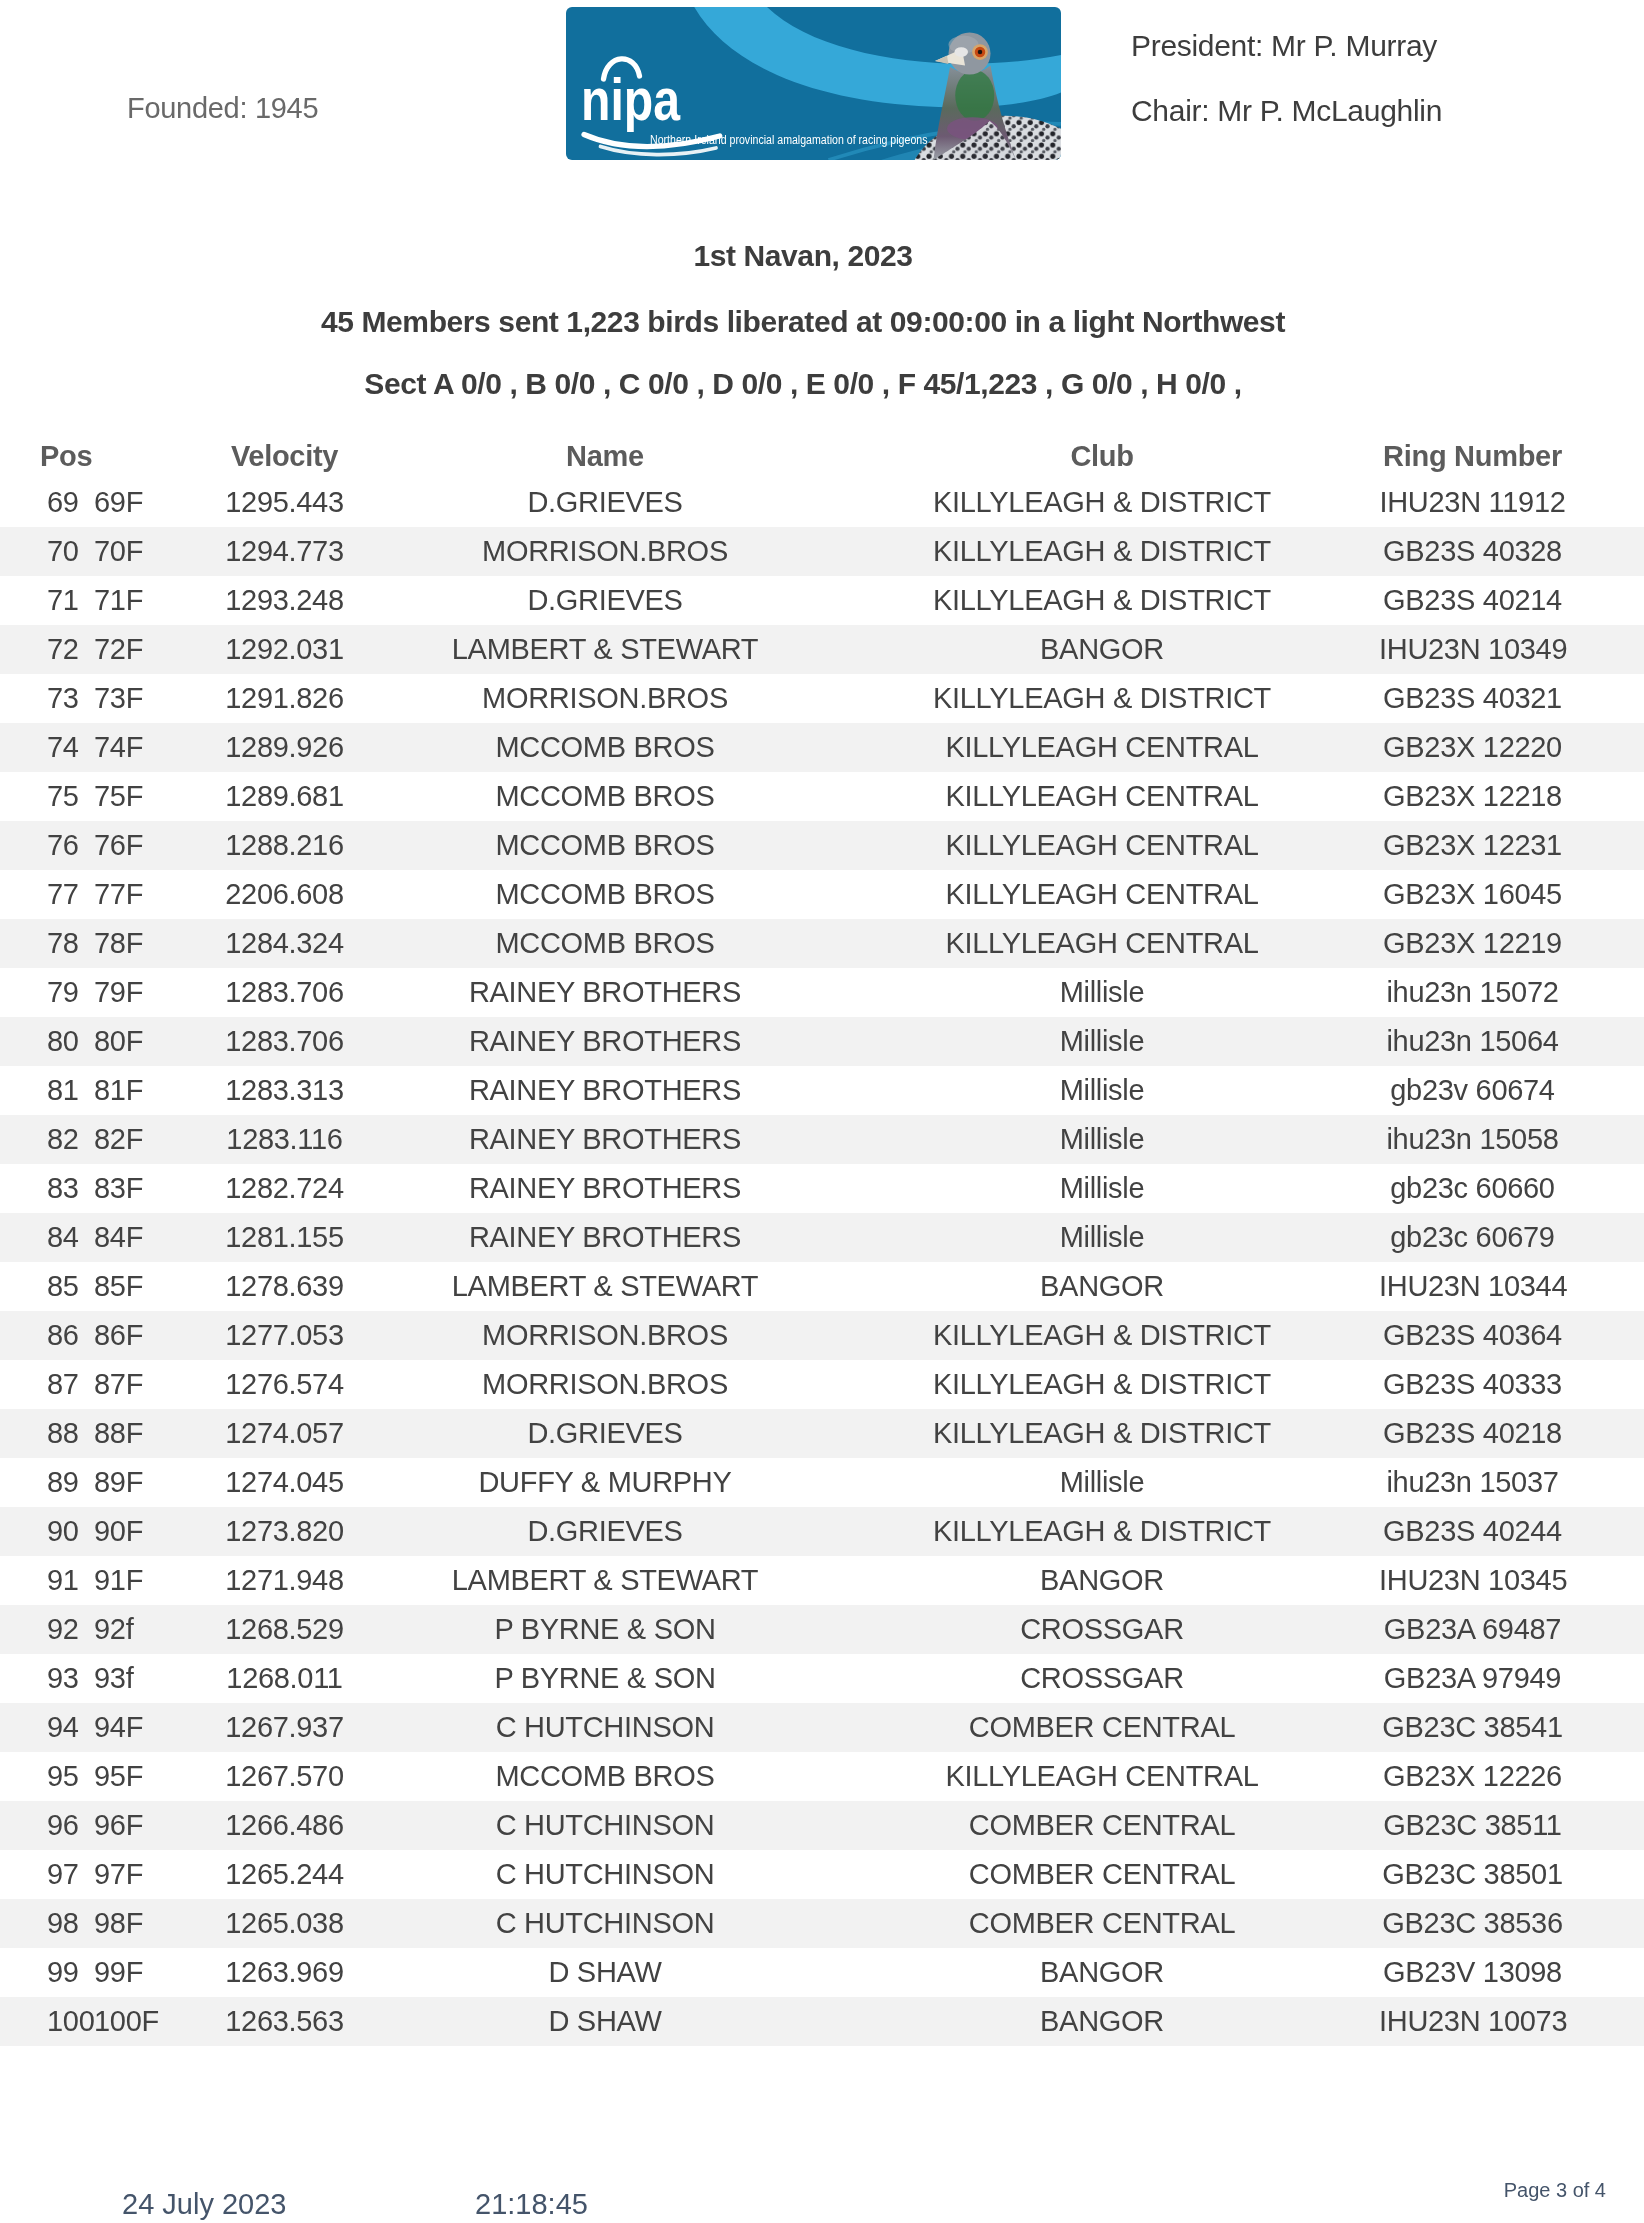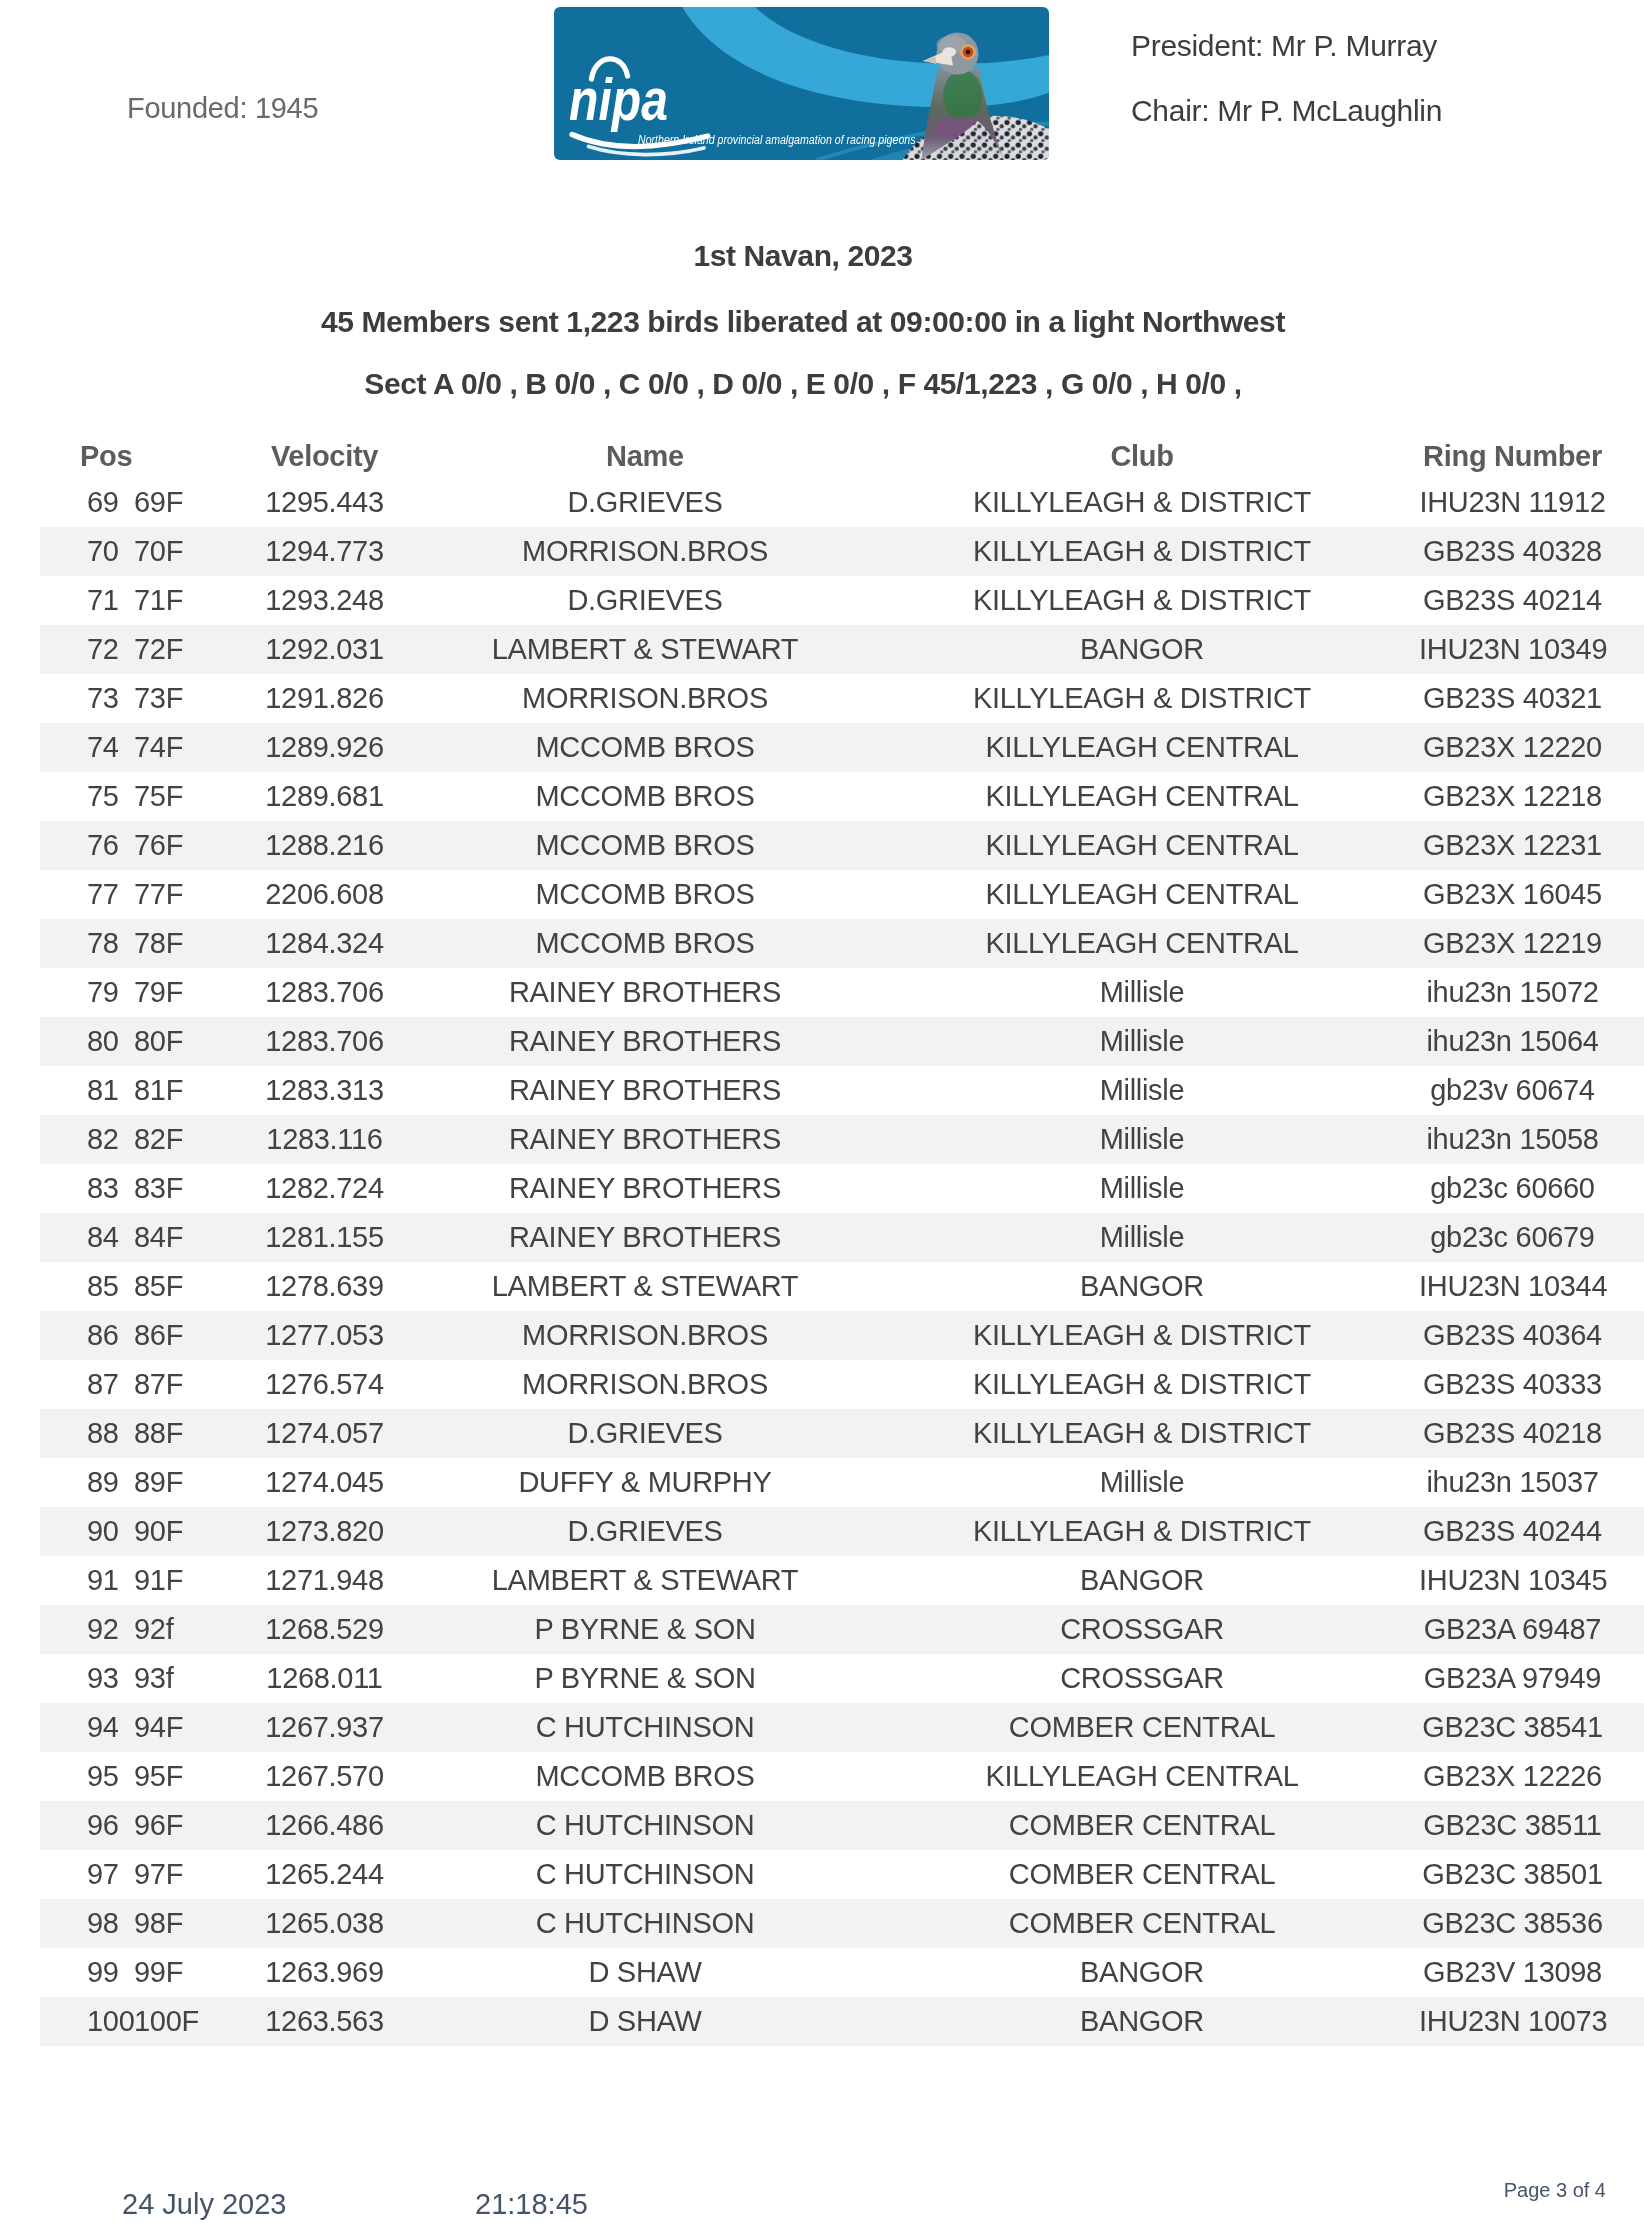--- a/index.html
+++ b/index.html
@@ -2,37 +2,37 @@
 <html><head>
 <meta charset="utf-8">
 <style>
   * { margin:0; padding:0; box-sizing:border-box; }
   html,body { background:#ffffff; }
   body { font-family:"Liberation Sans", sans-serif; }
   .page { position:relative; width:1644px; height:2223px; background:#ffffff; overflow:hidden; }
 
   
   .founded { position:absolute; left:127px; top:92px; font-size:29px; color:#696969; letter-spacing:-0.3px; }
-  .banner { position:absolute; left:486px; top:6.7px; width:631px; height:153px;font-style:italic; }
+  .banner { position:absolute; left:498px; top:6.7px; width:631px; height:153px; }
   .banner svg { display:block; width:100%; height:100%; }
   .officers { position:absolute; left:1131px; top:29px; font-size:30px; color:#3d3d3d; letter-spacing:-0.3px; }
   .officer-president { position:absolute; left:0; top:0; white-space:nowrap; }
   .officer-chair { position:absolute; left:0; top:65px; white-space:nowrap; }
 
   
   .race-title, .race-liberation, .race-sections {
     position:absolute; left:0; width:1606px; text-align:center;
     font-weight:bold; color:#3d3d3d; font-size:30px; letter-spacing:-0.4px;
   }
   .race-title { top:239px; }
   .race-liberation { top:305px; }
   .race-sections { top:367px; }
 
   
-  .results { position:absolute; left:0; top:435px; width:1644px;padding-left:40px; }
+  .results { position:absolute; left:0; top:435px; width:1644px; }
   .thead, .trow {
     display:grid;
     grid-template-columns:69px 115px 201px 440px 554px 187px;
     align-items:center;
   }
   .thead { height:43px; font-weight:bold; color:#5c5c5c; font-size:29px; letter-spacing:-0.3px; }
   .thead .h-pos { grid-column:1 / 3; text-align:left; padding-left:40px; }
   .thead .h-c { text-align:center; }
   .tbody { }
   .trow { height:49px; font-size:29px; color:#424242; letter-spacing:-0.3px; }

